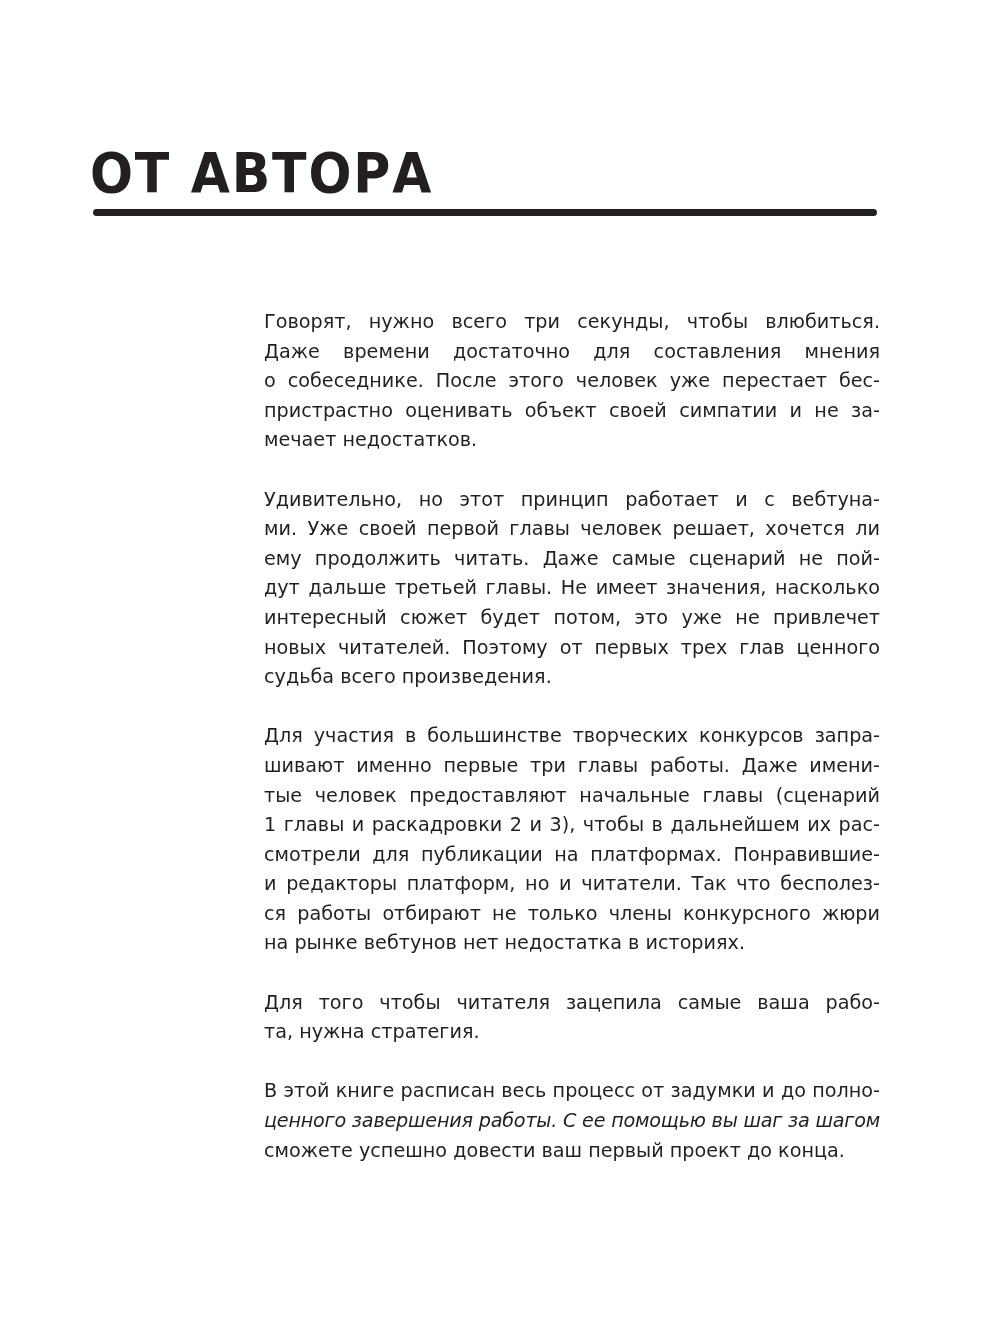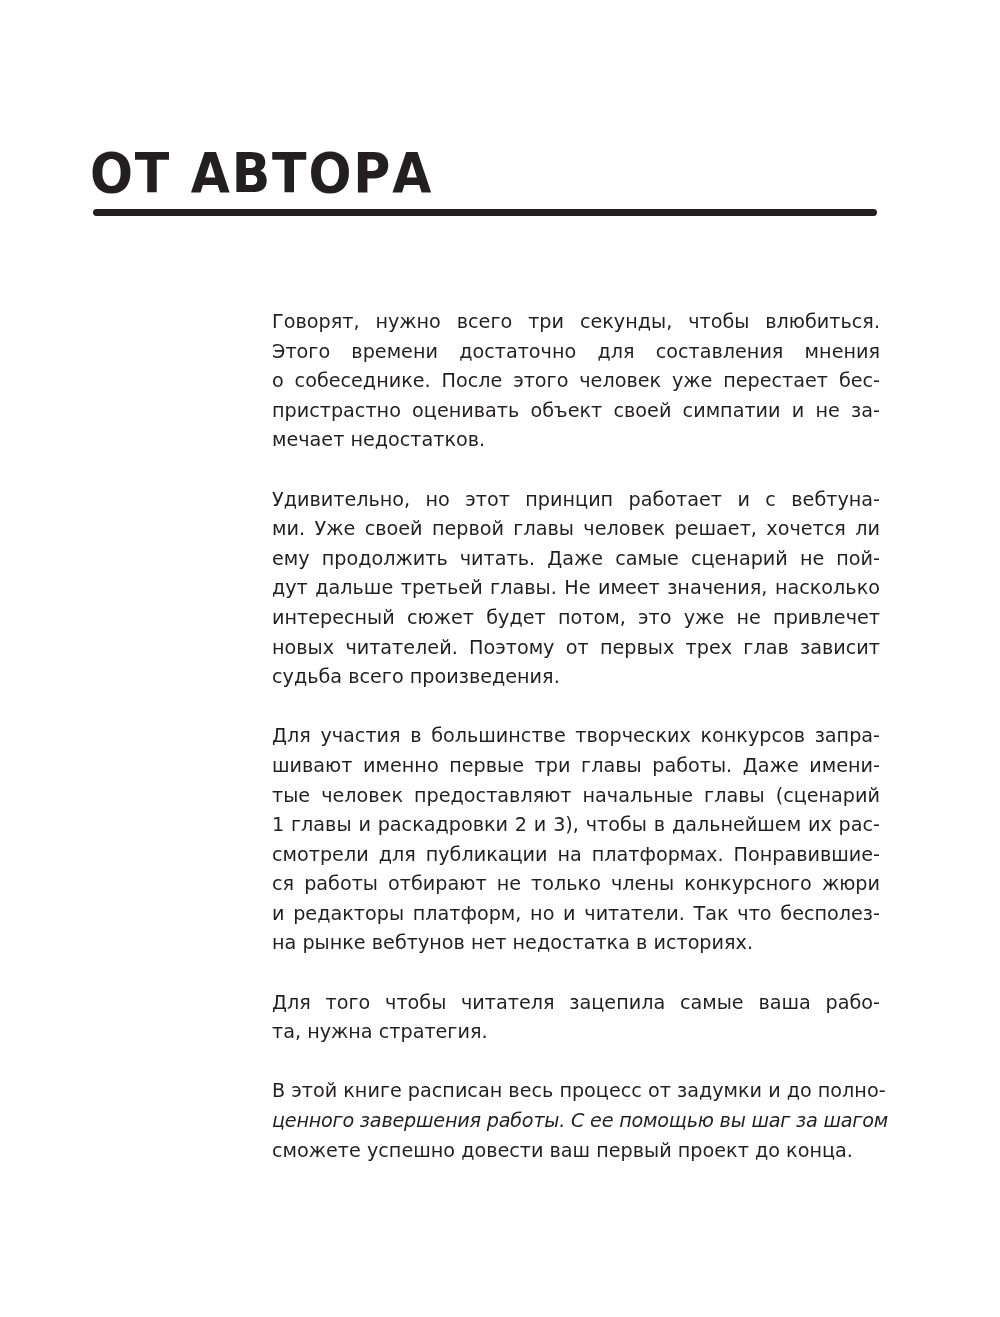--- a/index.html
+++ b/index.html
@@ -45,61 +45,60 @@
       width: 616px;
       font-family: "DejaVu Sans", sans-serif;
       font-size: 19.2px;
       line-height: 29.6px;
       color: #231f20;
     }
     .body-text .line {
       display: block;
       height: 29.6px;
       white-space: nowrap;
-      margin-left: 8px;
     }
     .body-text .line.just {
       text-align: justify;
       text-align-last: justify;
     }
     .para {
       margin: 0 0 29.6px 0;
     }
   </style>
 </head>
 <body>
 
 <h1 class="page-title">ОТ АВТОРА</h1>
 <div class="title-rule"></div>
 
 <div class="body-text">
   <div class="para">
     <span class="line just">Говорят, нужно всего три секунды, чтобы влюбиться.</span>
-    <span class="line just">Этого времени достаточно для составления мнения</span>
+    <span class="line just">Даже времени достаточно для составления мнения</span>
     <span class="line just">о собеседнике. После этого человек уже перестает бес-</span>
     <span class="line just">пристрастно оценивать объект своей симпатии и не за-</span>
     <span class="line">мечает недостатков.</span>
   </div>
   <div class="para">
     <span class="line just">Удивительно, но этот принцип работает и с вебтуна-</span>
     <span class="line just">ми. Уже своей первой главы человек решает, хочется ли</span>
     <span class="line just">ему продолжить читать. Даже самые сценарий не пой-</span>
     <span class="line just">дут дальше третьей главы. Не имеет значения, насколько</span>
     <span class="line just">интересный сюжет будет потом, это уже не привлечет</span>
-    <span class="line just">новых читателей. Поэтому от первых трех глав зависит</span>
+    <span class="line just">новых читателей. Поэтому от первых трех глав ценного</span>
     <span class="line">судьба всего произведения.</span>
   </div>
   <div class="para">
     <span class="line just">Для участия в большинстве творческих конкурсов запра-</span>
     <span class="line just">шивают именно первые три главы работы. Даже имени-</span>
     <span class="line just">тые человек предоставляют начальные главы (сценарий</span>
     <span class="line just">1 главы и раскадровки 2 и 3), чтобы в дальнейшем их рас-</span>
     <span class="line just">смотрели для публикации на платформах. Понравившие-</span>
+    <span class="line just">и редакторы платформ, но и читатели. Так что бесполез-</span>
     <span class="line just">ся работы отбирают не только члены конкурсного жюри</span>
-    <span class="line just">и редакторы платформ, но и читатели. Так что бесполез-</span>
     <span class="line">на рынке вебтунов нет недостатка в историях.</span>
   </div>
   <div class="para">
     <span class="line just">Для того чтобы читателя зацепила самые ваша рабо-</span>
     <span class="line">та, нужна стратегия.</span>
   </div>
   <div class="para">
     <span class="line just">В этой книге расписан весь процесс от задумки и до полно-</span>
     <span class="line just" style="letter-spacing: -0.217898px; font-style: italic;">ценного завершения работы. С ее помощью вы шаг за шагом</span>
     <span class="line">сможете успешно довести ваш первый проект до конца.</span>

